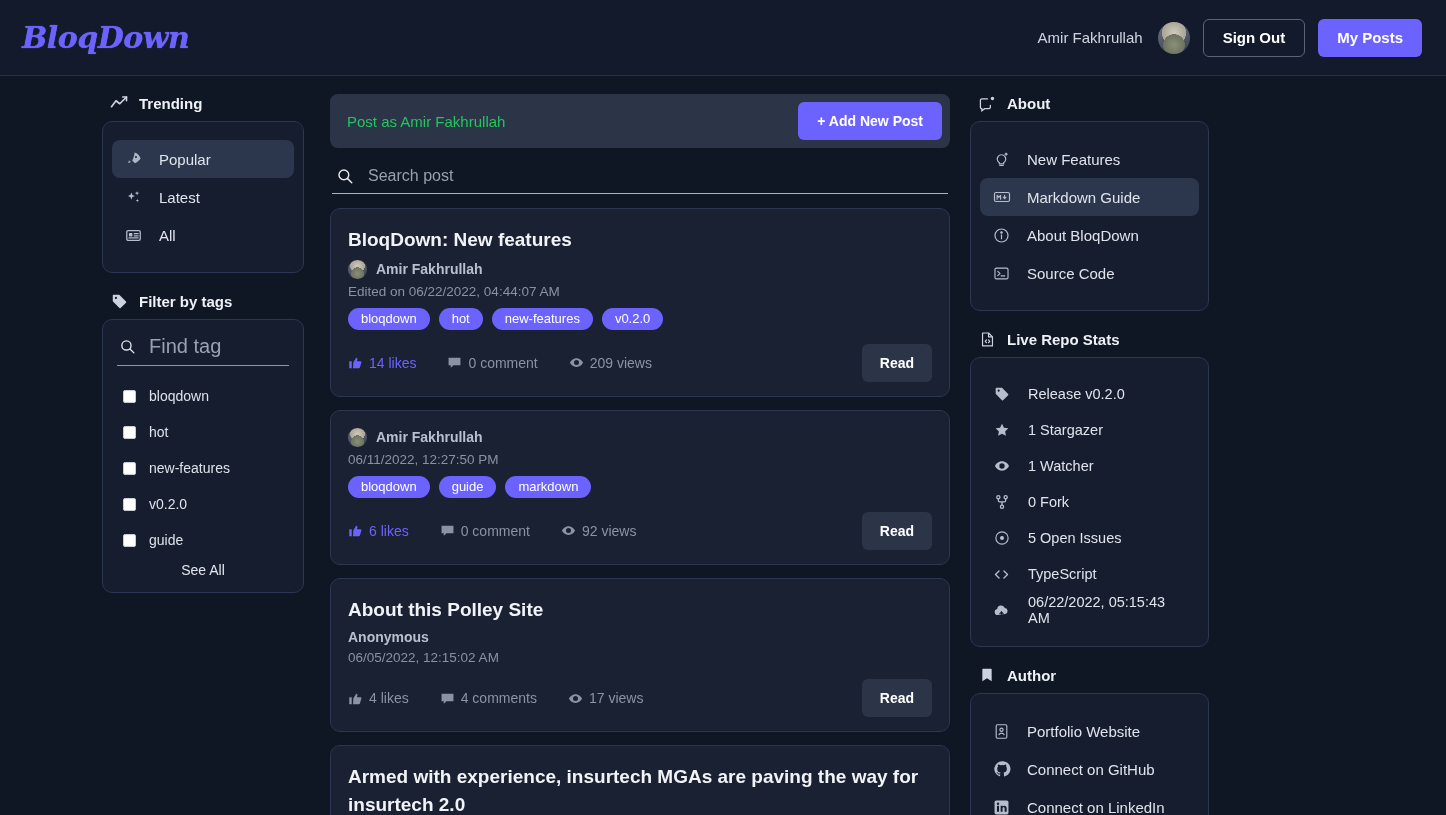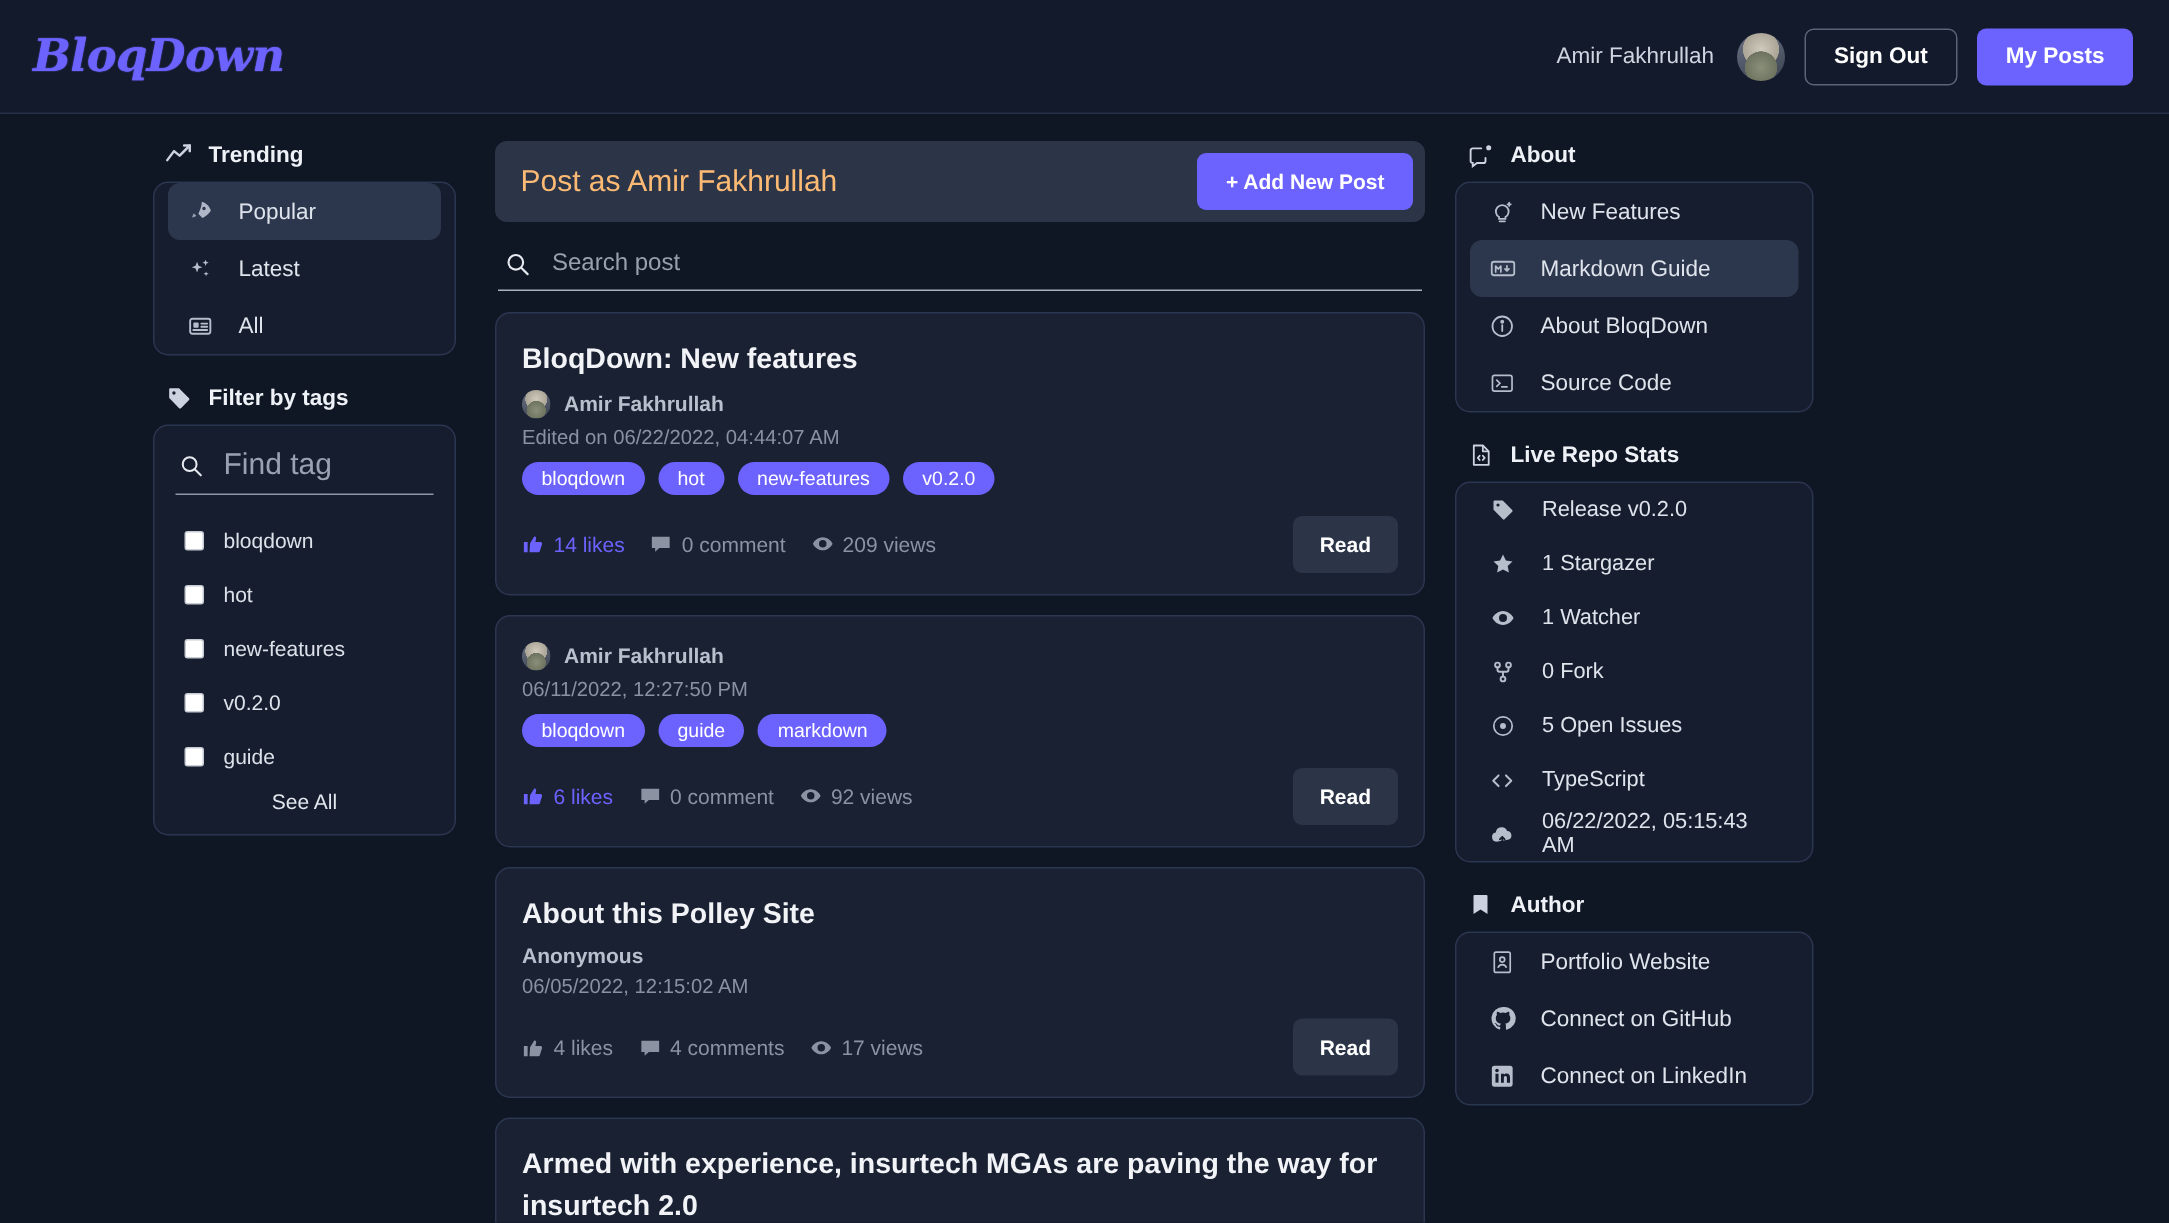--- a/index.html
+++ b/index.html
@@ -108,21 +108,21 @@
   }
 
   
   .panel {
     background: #18203200;
     background-color: #161d2e;
     border: 1px solid #2b3650;
     border-radius: 10px;
     padding: 8px 8px;
   }
-  .panel-list { padding: 0 9px; }
+  .panel-list { padding: 18px 9px; }
 
   .nav-item {
     display: flex;
     align-items: center;
     gap: 16px;
     height: 38px;
     padding: 0 12px;
     border-radius: 8px;
     cursor: pointer;
     color: #d3d9e3;
@@ -184,21 +184,21 @@
   
   .post-as-bar {
     background: #2b3547;
     border-radius: 8px;
     height: 54px;
     display: flex;
     align-items: center;
     padding: 0 8px 0 17px;
     margin-bottom: 17px;
   }
-  .post-as-text { font-size: 20px; color: #fdba74; }
+  .post-as-text { font-size: 15px; color: #22c55e; }
   .post-as-bar .btn-primary {
     margin-left: auto;
     height: 38px;
     font-size: 14px;
     text-align: right;
   }
 
   .search-row {
     display: flex;
     align-items: center;
@@ -265,21 +265,21 @@
     background: #6c63ff;
     color: #ffffff;
     font-size: 13px;
     padding: 3px 13px 4px 13px;
     border-radius: 999px;
     cursor: pointer;
   }
   .card-footer {
     display: flex;
     align-items: center;
-    gap: 17px;
+    gap: 31px;
     min-height: 38px;
     justify-content: flex-end;
   }
   .stat {
     display: flex;
     align-items: center;
     gap: 6px;
     font-size: 14px;
     color: #8b93a2;
     cursor: pointer;

